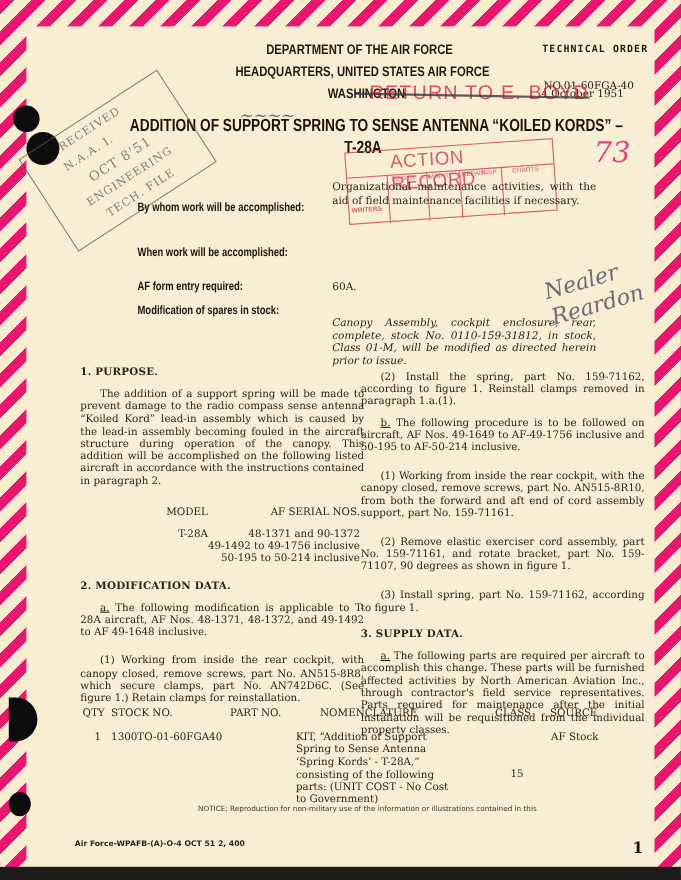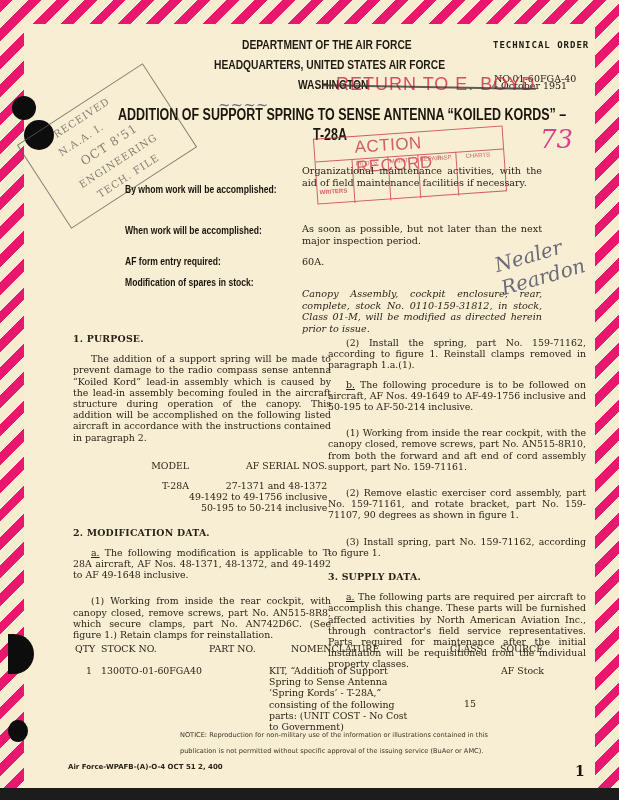--- a/index.html
+++ b/index.html
@@ -103,21 +103,20 @@
     <div class="cell" style="left:104px;">REPAIR</div>
     <div class="cell" style="left:122px;">INSP.</div>
     <div class="cell" style="left:150px;">CHARTS</div>
     <div class="cell" style="left:2px;top:50px;font-weight:bold;">WRITERS</div>
   </div>
   <div class="abs hand" style="left:540px;top:124px;font-size:26px;">73</div>
 
   <div class="abs lbl" style="left:125px;top:183px;">By whom work will be accomplished:</div>
   <div class="abs val" style="left:302px;top:165px;">Organizational maintenance activities, with the aid of field maintenance facilities if necessary.</div>
   <div class="abs lbl" style="left:125px;top:224px;">When work will be accomplished:</div>
-  <div class="abs val" style="left:302px;top:223px;">As soon as possible, but not later than the next major inspection period.</div>
   <div class="abs lbl" style="left:125px;top:255px;">AF form entry required:</div>
   <div class="abs val" style="left:302px;top:256px;">60A.</div>
   <div class="abs lbl" style="left:125px;top:276px;">Modification of spares in stock:</div>
   <div class="abs val" style="left:302px;top:288px;font-style:italic;">Canopy Assembly, cockpit enclosure, rear, complete, stock No. 0110-159-31812, in stock, Class 01-M, will be modified as directed herein prior to issue.</div>
 
   <div class="abs sig" style="left:496px;top:236px;font-size:20px;transform:rotate(-16deg);">Nealer Reardon</div>
 
   <div class="col body" style="left:73px;top:333px;">
     <div class="head">1.  PURPOSE.</div>
     <div class="ind" style="margin-top:9px;">The addition of a support spring will be made to prevent damage to the radio compass sense antenna “Koiled Kord” lead-in assembly which is caused by the lead-in assembly becoming fouled in the aircraft structure during operation of the canopy.  This addition will be accomplished on the following listed aircraft in accordance with the instructions contained in paragraph 2.</div>
@@ -127,21 +126,21 @@
           <tr>
         <th style="width:84px;">MODEL</th>
         <th style="padding-left:28px;">AF SERIAL NOS.</th>
       </tr>
       <tr>
             <td style="height:9px;" colspan="2"></td>
           </tr>
       <tr>
         <td>T-28A</td>
         <td>
-          <div>27-1371 and 48-1372</div>
+          <div>48-1371 and 90-1372</div>
           <div>49-1492 to 49-1756 inclusive</div>
           <div>50-195 to 50-214 inclusive</div>
         </td>
       </tr>
     </tbody>
       </table>
 
     <div class="head" style="margin-top:13px;">2.  MODIFICATION DATA.</div>
     <div class="ind" style="margin-top:9px;"><span class="u">a.</span><span> The following modification is applicable to T-28A aircraft, AF Nos. 48-1371, 48-1372, and 49-1492 to AF 49-1648 inclusive.</span></div>
     <div class="ind" style="margin-top:15px;">(1) Working from inside the rear cockpit, with canopy closed, remove screws, part No. AN515-8R8, which secure clamps, part No. AN742D6C.  (See figure 1.)  Retain clamps for reinstallation.</div>
@@ -167,16 +166,15 @@
 
     <div class="c" style="left:11px;top:22px;">1</div>
     <div class="c" style="left:26px;top:22px;">1300TO-01-60FGA40</div>
     <div class="c" style="left:134px;top:22px;"></div>
     <div class="c" style="left:194px;top:22px;width:150px;">KIT, “Addition of Support Spring to Sense Antenna ‘Spring Kords’ - T-28A,” consisting of the following parts:  (UNIT COST - No Cost to Government)</div>
     <div class="c" style="left:389px;top:22px;margin-top:33px;">15</div>
     <div class="c" style="left:426px;top:22px;">AF Stock</div>
   </div>
 
   <div class="abs notice" style="left:180px;top:731px;">NOTICE:   Reproduction for non-military use of the information or illustrations contained in this</div>
-  <div class="abs notice" style="left:180px;top:747px;">publication is not permitted without specific approval of the issuing service  (BuAer or AMC).</div>
   <div class="abs foot" style="left:68px;top:763px;">Air Force-WPAFB-(A)-O-4  OCT  51  2, 400</div>
   <div class="abs pg" style="left:575px;top:763px;">1</div>
 </div>
 
 </body></html>

